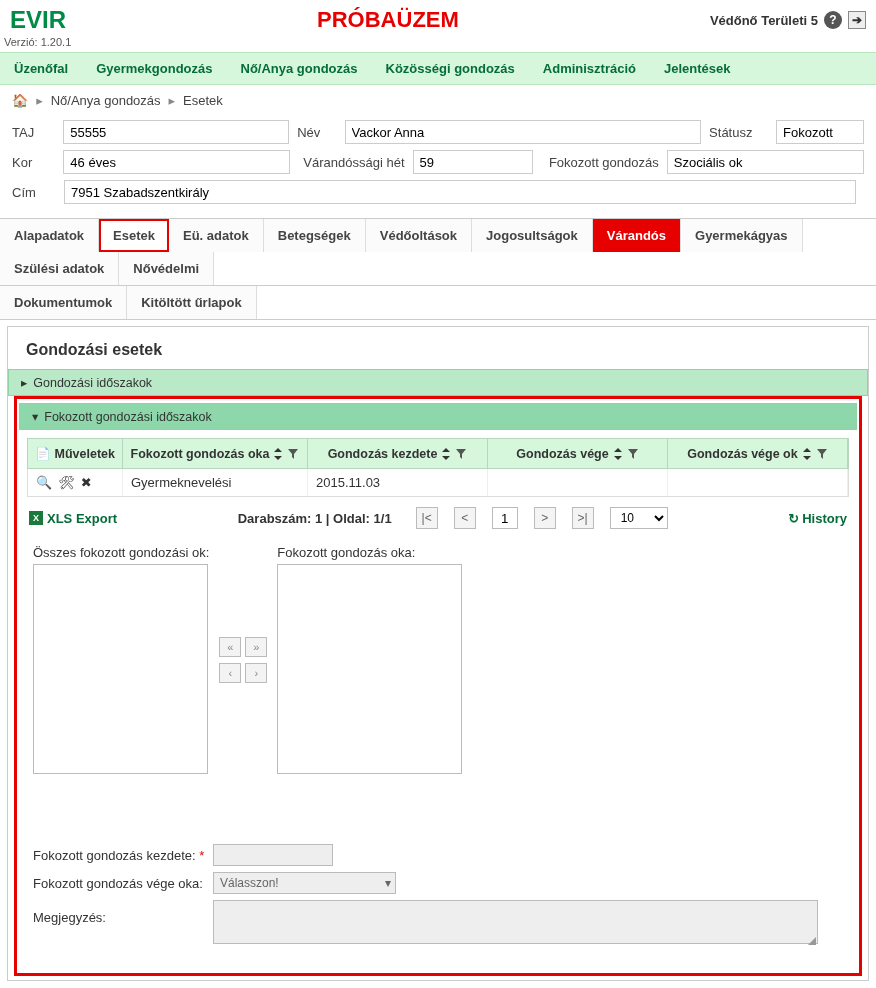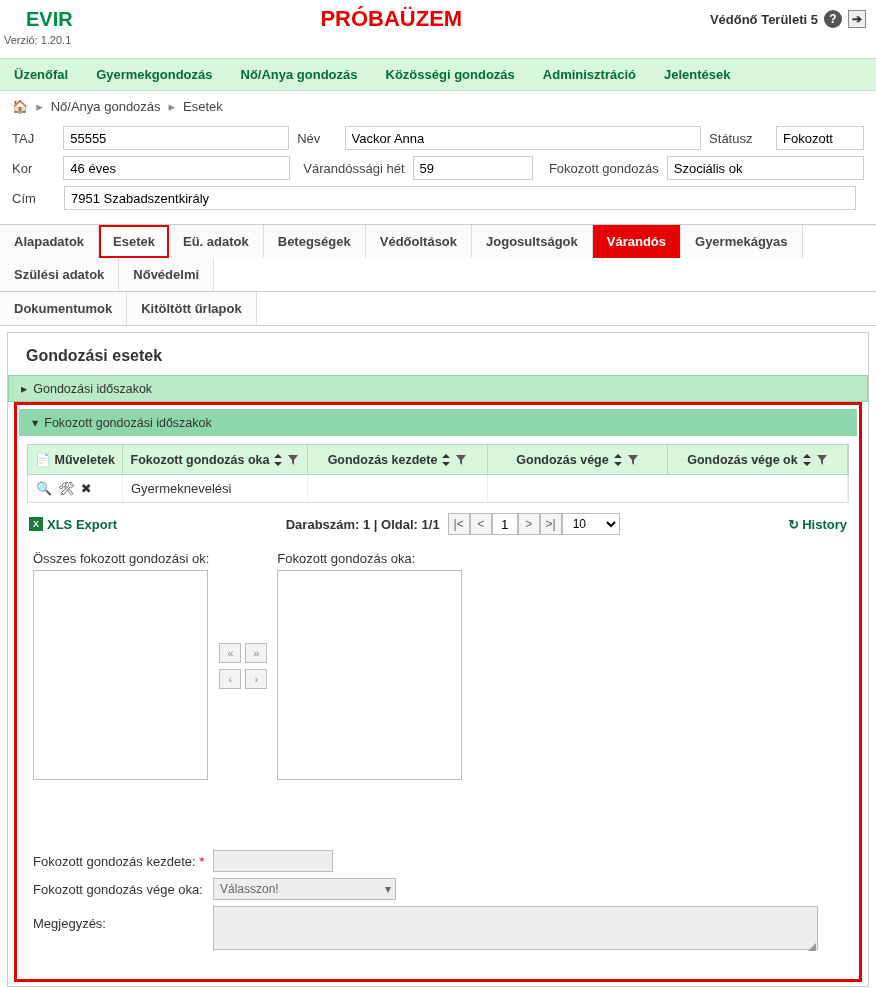--- a/index.html
+++ b/index.html
@@ -1,24 +1,24 @@
 <!DOCTYPE html>
 <html><head>
 <meta charset="utf-8">
 <style>
   * { box-sizing: border-box; margin:0; padding:0; }
   body { font-family: Arial, Helvetica, sans-serif; font-size:13px; color:#333; width:876px; background:#fff; }
   .topbar { display:flex; align-items:center; padding:6px 10px 2px; }
-  .app-title { color:#018c46; font-weight:bold; font-size:20px;margin-left:16px; }
+  .app-title { color:#018c46; font-weight:bold; font-size:24px; }
   .version { font-size:11px; color:#555; padding:0 4px 4px; }
   .banner { color:#e60000; font-weight:bold; font-size:22px; flex:1; text-align:center; }
   .user-area { display:flex; align-items:center; gap:6px; font-weight:bold; }
   .icon-circle { width:18px; height:18px; border-radius:50%; background:#555; color:#fff; display:inline-flex; align-items:center; justify-content:center; font-size:12px; }
   .icon-box { width:18px; height:18px; border:1px solid #888; display:inline-flex; align-items:center; justify-content:center; font-size:12px; background:#eee;}
-  .mainmenu { background:#d7f7dc; border-top:1px solid #b8e5c0; border-bottom:1px solid #b8e5c0; padding:8px 14px; display:flex; gap:28px; font-weight:bold; color:#056c3a; font-size:13px;margin-top:8px;}
+  .mainmenu { background:#d7f7dc; border-top:1px solid #b8e5c0; border-bottom:1px solid #b8e5c0; padding:8px 14px; display:flex; gap:28px; font-weight:bold; color:#056c3a; font-size:13px;}
   .breadcrumb { padding:8px 12px; display:flex; align-items:center; gap:8px; color:#444; font-size:13px;}
   .breadcrumb .sep { color:#888; }
   .form-block { padding:4px 12px 8px; }
   .form-row { display:flex; align-items:center; gap:8px; margin-bottom:6px; }
   .form-row label { width:44px; text-align:left; color:#444; }
   .form-row input { height:24px; border:1px solid #ccc; padding:2px 6px; font-size:13px; background:#fff; }
   .tabs { border-top:1px solid #ccc; border-bottom:1px solid #ccc; display:flex; flex-wrap:wrap; }
   .tab { padding:9px 14px; border-right:1px solid #ddd; font-size:13px; font-weight:bold; color:#444; cursor:pointer; background:#fbfbfb;}
   .tab.active { background:#fff; border:2px solid #e60000; padding:7px 12px; }
   .tab.red { background:#e60000; color:#fff; }
@@ -30,21 +30,21 @@
   .red-frame { border:3px solid #e60000; margin:0 6px; padding:2px 2px 4px;}
   .grid-wrap { margin:8px 8px 4px; }
   .grid-head { display:flex; background:#d7f7dc; border:1px solid #b6d6be; font-size:12.5px;}
   .grid-head .gh { padding:7px 6px; border-right:1px solid #b6d6be; display:flex; align-items:center; justify-content:center; gap:4px; font-weight:bold;}
   .grid-row { display:flex; border:1px solid #ddd; border-top:none; }
   .grid-row .gc { padding:6px 8px; border-right:1px solid #eee; font-size:13px; display:flex; align-items:center; gap:6px;}
   .col1{width:95px;} .col2{width:185px;} .col3{width:180px;} .col4{width:180px;} .col5{flex:1;}
   .sort-icon svg, .filter-icon svg { display:block; }
   .pager-row { display:flex; align-items:center; padding:6px 10px; font-size:13px;}
   .pager-row .xls { font-weight:bold; color:#056c3a; display:flex; align-items:center; gap:4px;}
-  .pager-center { flex:1; display:flex; align-items:center; justify-content:center; gap:0;}
+  .pager-center { flex:1; display:flex; align-items:center; justify-content:center; gap:16px;}
   .pg-btn { width:22px; height:22px; border:1px solid #bbb; background:#f4f4f4; display:inline-flex; align-items:center; justify-content:center; font-size:12px; color:#666;}
   .pg-input { width:26px; height:22px; border:1px solid #bbb; text-align:center;}
   .pg-select { height:22px; border:1px solid #bbb; background:#fff; font-size:12px; padding:0 16px 0 6px; }
   .history { font-weight:bold; color:#056c3a; display:flex; align-items:center; gap:3px;}
   .dual-list { display:flex; gap:10px; padding:10px 14px 4px; }
   .dual-col .dl-label { font-size:13px; padding-bottom:4px; }
   .dual-box { border:1px solid #bbb; background:#fff; }
   .dual-btns { display:flex; flex-direction:column; gap:6px; align-self:center; }
   .dual-row { display:flex; gap:4px; }
   .small-btn { width:22px; height:20px; border:1px solid #bbb; background:#f3f3f3; display:inline-flex; align-items:center; justify-content:center; font-size:11px; color:#888;}
@@ -204,20 +204,21 @@
             </span>
         </div>
       </div>
       <div class="grid-row">
         <div class="gc col1">
           <span>🔍</span>
           <span>🛠</span>
           <span>✖</span>
         </div>
         <div class="gc col2">Gyermeknevelési</div>
+        <div class="gc col3">2015.11.03</div>
         <div class="gc col4"></div>
         <div class="gc col5"></div>
       </div>
     </div>
 
     <div class="pager-row">
       <div class="xls">
         <span style="width:14px;height:14px;background:#1a7a3b;color:#fff;font-size:9px;display:inline-flex;align-items:center;justify-content:center;">X</span>
         <span>XLS Export</span>
       </div>

